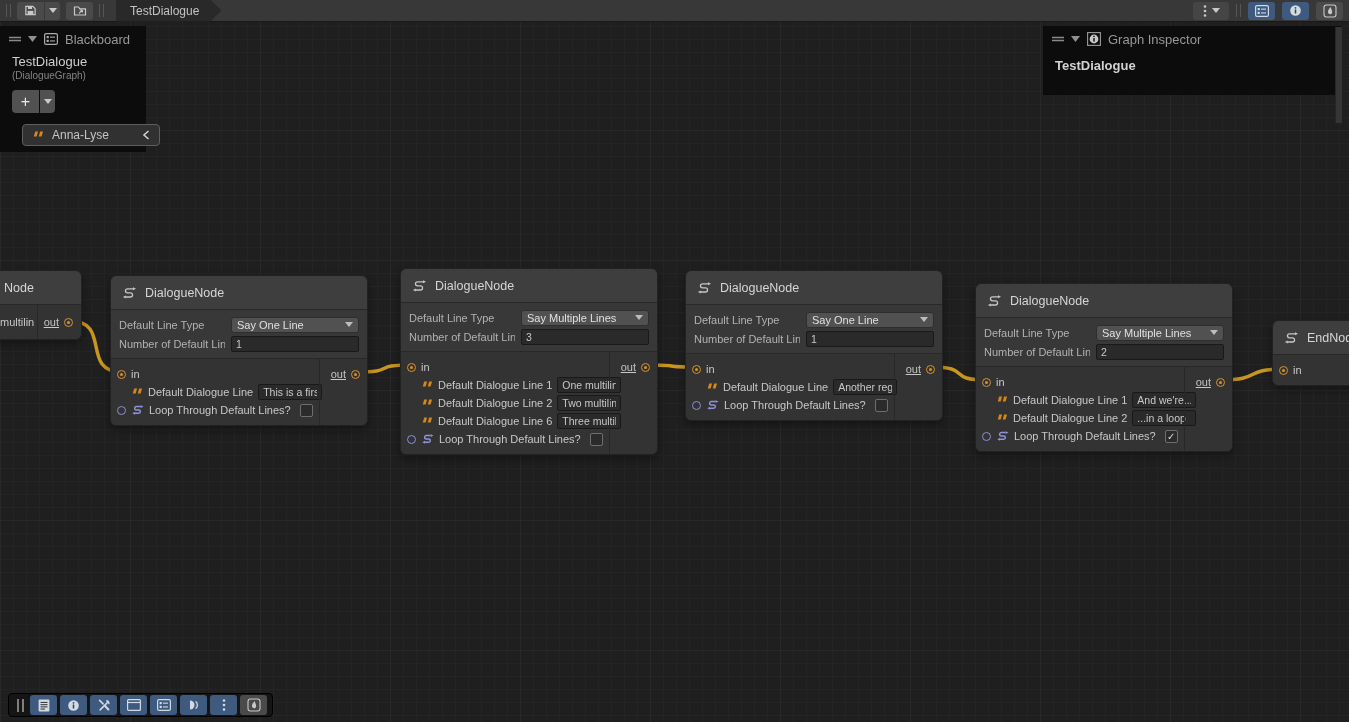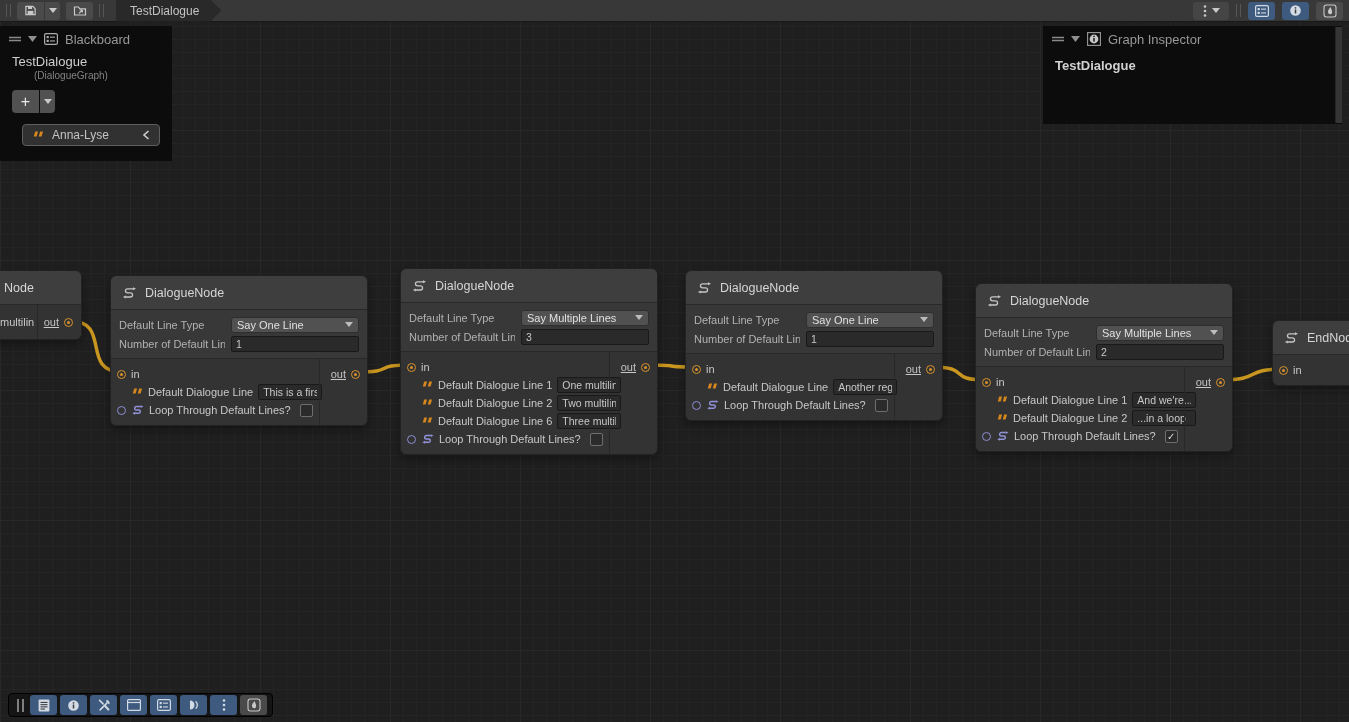--- a/index.html
+++ b/index.html
@@ -69,27 +69,27 @@
     display:flex; align-items:center; justify-content:center; gap:5px; color:#C9C9C9; }
 
   #bottom-toolbar { position:absolute; left:8px; bottom:5px; height:24px; z-index:30;
     background:#151515; border:1px solid #000; border-radius:4px; display:flex;
     align-items:center; gap:3px; padding:0 5px; }
   #bottom-toolbar .tbtn { height:20px; }
   .drag-dots { width:7px; height:13px; border-left:2px solid #7E7E7E; border-right:2px solid #7E7E7E; margin:0 3px; flex:none; }
 
   
   .panel { position:absolute; background:#0C0C0C; z-index:20; }
-  #blackboard-panel { left:0; top:26px; width:172px; padding-bottom:15px; }
-  #inspector-panel { left:1043px; top:26px; width:299px; height:98px; }
+  #blackboard-panel { left:0; top:26px; width:146px; padding-bottom:6px; }
+  #inspector-panel { left:1043px; top:26px; width:299px; height:69px; }
   .panel-header { height:26px; display:flex; align-items:center; gap:7px; padding:0 9px;
     color:#989898; font-size:13px; }
   .panel-body { padding:2px 10px 0 12px; }
   .graph-name { font-size:13px; color:#CFCFCF; }
-  .graph-type { font-size:10px; color:#848484; margin-top:1px;margin-left:22px; }
+  .graph-type { font-size:10px; color:#848484; margin-top:1px; }
   .bb-buttons { display:flex; gap:1px; margin:9px 0 0 12px; }
   .plus-btn { width:27px; height:23px; background:#515151; border-radius:4px 0 0 4px;
     color:#E8E8E8; font-size:16px; display:flex; align-items:center; justify-content:center; }
   .plus-caret { width:15px; height:23px; background:#515151; border-radius:0 4px 4px 0;
     display:flex; align-items:center; justify-content:center; color:#C9C9C9; }
   .bb-field { margin:11px 0 0 22px; width:138px; height:22px; background:#313131;
     border:1px solid #5E5E5E; border-radius:4px; display:flex; align-items:center;
     gap:8px; padding:0 9px; color:#C4C4C4; font-size:12px; }
   .bb-field .chev { margin-left:auto; display:flex; color:#CFCFCF; }
   #inspector-sel { font-weight:bold; font-size:13px; color:#D2D2D2; padding:6px 0 0 12px; }

